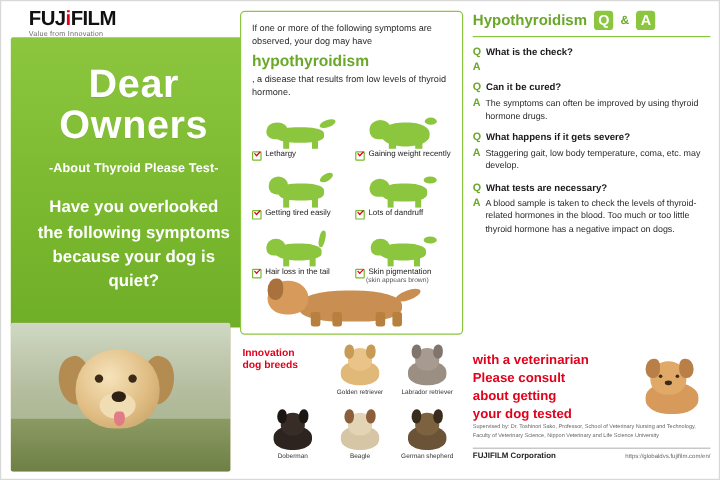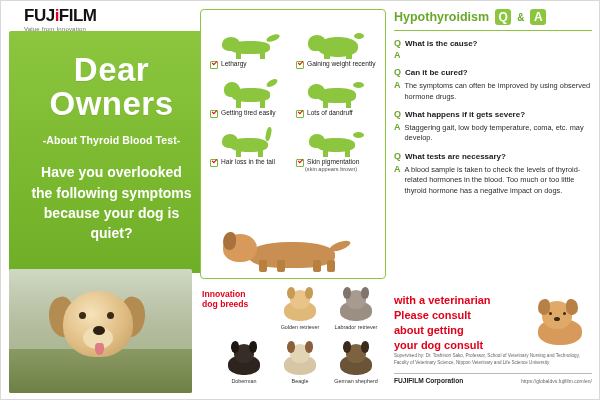--- a/index.html
+++ b/index.html
@@ -168,21 +168,21 @@
   <div class="logo-wrap">
     <div class="fuji-logo">FUJ<span class="dots">i</span>FILM</div>
     <div class="fuji-tag">Value from Innovation</div>
   </div>
 
   <div class="left-panel">
     <div class="title-main">
       <div>Dear</div>
       <div>Owners</div>
     </div>
-    <div class="subtitle">-About Thyroid Blood Test-</div>
+    <div class="subtitle">-About Thyroid Please Test-</div>
     <div class="lead">
       <div>Have you overlooked</div>
       <div>the following symptoms</div>
       <div>because your dog is quiet?</div>
     </div>
   </div>
 
   <div class="dog-photo">
     <div class="sky"></div>
     <div class="grass"></div>
@@ -191,20 +191,25 @@
     <div class="ear-r"></div>
     <div class="head"></div>
     <div class="eye-l"></div>
     <div class="eye-r"></div>
     <div class="snout"></div>
     <div class="nose"></div>
     <div class="tongue"></div>
   </div>
 
   <div class="center-card">
+    <div class="center-intro">
+      <span>If one or more of the following symptoms are observed, your dog may have</span>
+      <span class="big">hypothyroidism</span>
+      <span>, a disease that results from low levels of thyroid hormone.</span>
+    </div>
 
     <div class="sym-grid">
 
       <div class="sym-cell">
         <div class="sym-art">
           <div class="gdog" style="width:56px;height:34px;">
             <div class="b" style="left:8px;top:16px;width:40px;height:13px;border-radius:40%;"></div>
             <div class="b" style="left:0px;top:12px;width:18px;height:14px;border-radius:50% 50% 40% 40%;"></div>
             <div class="b" style="left:44px;top:10px;width:14px;height:6px;border-radius:50%;transform:rotate(-20deg);"></div>
             <div class="b" style="left:14px;top:27px;width:5px;height:7px;"></div>
@@ -383,35 +388,35 @@
     <div class="qa-head">
       <div class="t">Hypothyroidism</div>
       <div class="badge">Q</div>
       <div class="amp">&amp;</div>
       <div class="badge">A</div>
     </div>
 
     <div class="qa-item">
       <div class="qa-q">
         <span class="mark">Q</span>
-        <span>What is the cause?</span>
+        <span>What is the check?</span>
       </div>
       <div class="qa-a">
         <span class="mark">A</span>
       </div>
     </div>
 
     <div class="qa-item">
       <div class="qa-q">
         <span class="mark">Q</span>
         <span>Can it be cured?</span>
       </div>
       <div class="qa-a">
         <span class="mark">A</span>
-        <span>The symptoms can often be improved by using observed hormone drugs.</span>
+        <span>The symptoms can often be improved by using thyroid hormone drugs.</span>
       </div>
     </div>
 
     <div class="qa-item">
       <div class="qa-q">
         <span class="mark">Q</span>
         <span>What happens if it gets severe?</span>
       </div>
       <div class="qa-a">
         <span class="mark">A</span>
@@ -429,21 +434,21 @@
         <span>A blood sample is taken to check the levels of thyroid-related hormones in the blood. Too much or too little thyroid hormone has a negative impact on dogs.</span>
       </div>
     </div>
   </div>
 
   <div class="consult">
     <div class="txt">
       <div>with a veterinarian</div>
       <div>Please consult</div>
       <div>about getting</div>
-      <div>your dog consult</div>
+      <div>your dog tested</div>
     </div>
     <div class="consult-dog">
       <div class="cb"></div>
       <div class="chd"></div>
       <div class="cear1"></div>
       <div class="cear2"></div>
       <div class="cey1"></div>
       <div class="cey2"></div>
       <div class="cns"></div>
     </div>

